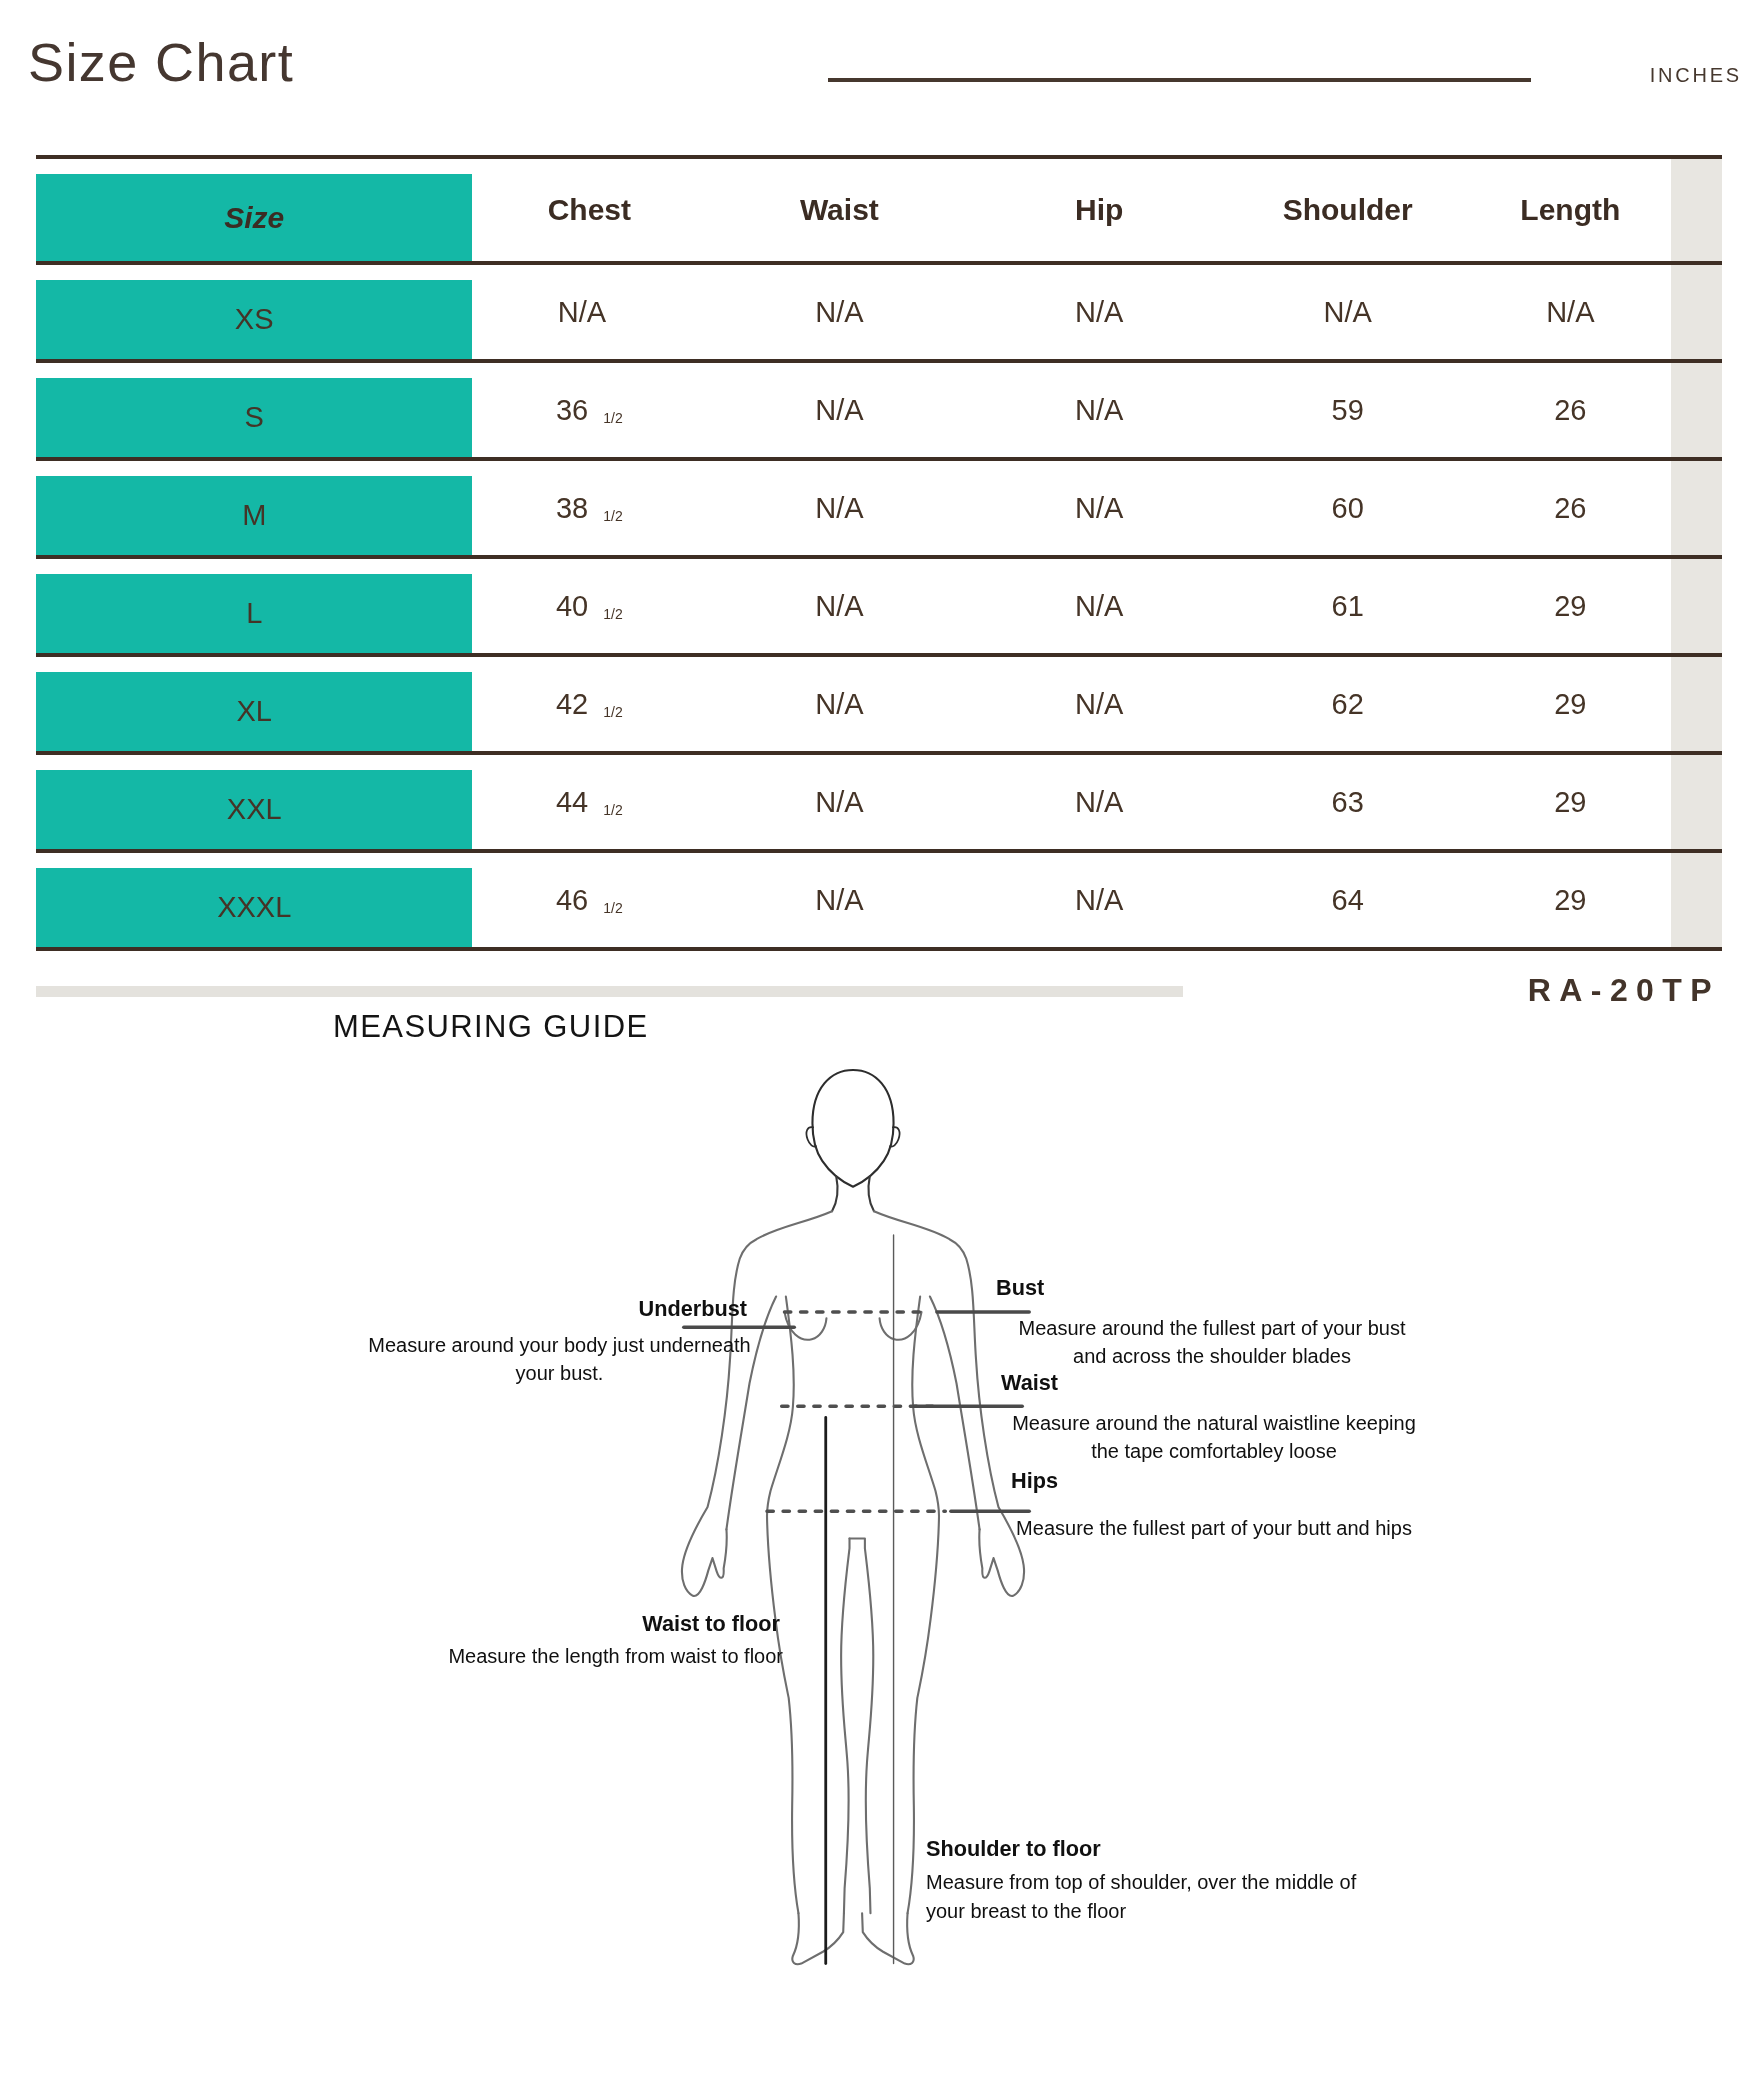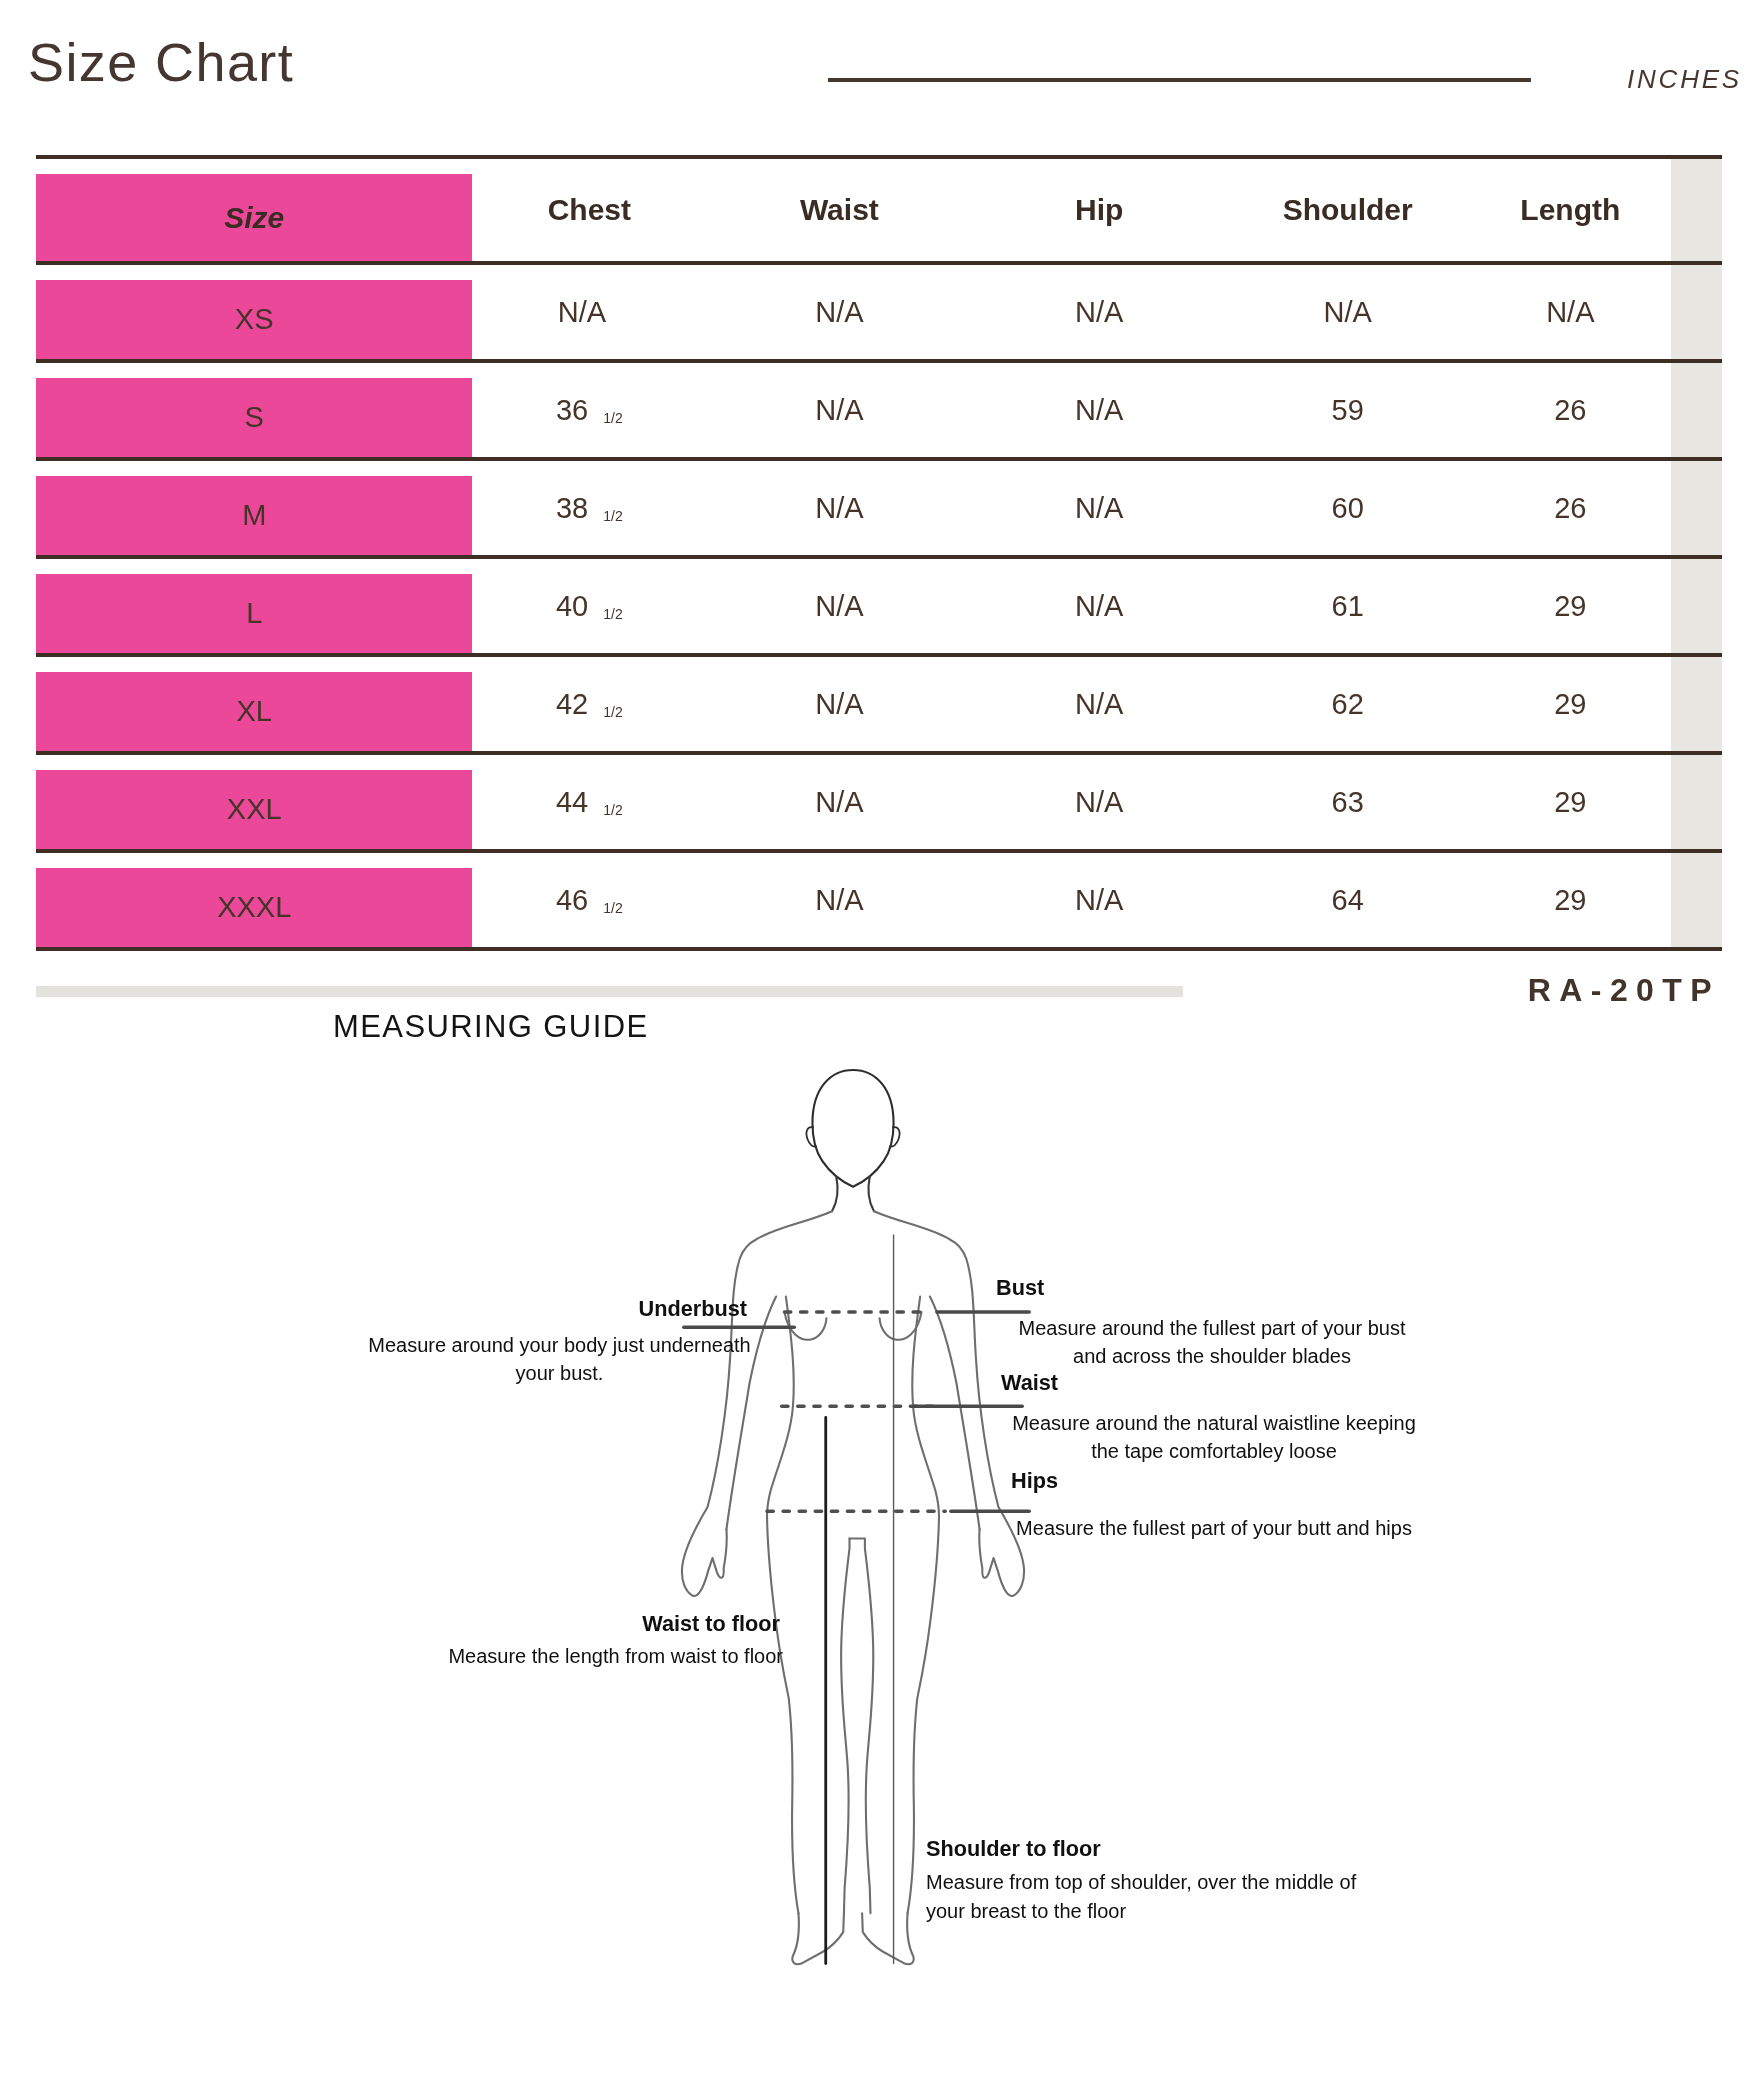--- a/index.html
+++ b/index.html
@@ -5,28 +5,28 @@
   html,body{margin:0;padding:0;}
   body{
     width:1748px;height:2097px;position:relative;background:#ffffff;
     font-family:"Liberation Sans", sans-serif;color:#161616;overflow:hidden;
   }
   .abs{position:absolute;}
 
   
   .page-title{left:28px;top:31px;font-size:54px;letter-spacing:1.4px;color:#453730;}
   .title-rule{left:828px;top:78px;width:703px;height:3.5px;background:#46382e;}
-  .unit-label{left:1559px;top:64px;width:183px;font-size:26px;letter-spacing:2.8px;color:#46382e;text-align:right;font-style:italic;}
+  .unit-label{left:1559px;top:64px;width:183px;font-size:20px;letter-spacing:2.8px;color:#46382e;text-align:right;}
 
   
   .size-table{left:36px;top:155px;width:1686px;border-top:4.2px solid #3e2e24;}
   .t-row{display:flex;border-bottom:4.2px solid #3e2e24;height:94px;}
   .t-row.t-header{height:102px;}
   .cell{display:flex;align-items:center;justify-content:center;font-size:29px;color:#453427;}
-  .size-col{width:446px;background:#ec4899;margin-top:15px;}
+  .size-col{width:446px;background:#14b8a6;margin-top:15px;}
   .c1{width:239px;}.c2{width:272px;}.c3{width:259px;}.c4{width:249px;}.c5{width:206px;}
   .strip{width:52px;background:#e8e6e1;}
   .t-header .cell{font-weight:700;font-size:30px;color:#3b2c23;}
   .t-header .size-col{font-style:italic;}
   .frac{font-size:14px;position:relative;top:8.4px;margin-left:15px;}
 
   .divider-bar{left:36px;top:986px;width:1147px;height:11.2px;background:#e4e2dd;}
   .style-code{left:1398px;top:972px;width:322px;text-align:right;font-size:32px;font-weight:700;letter-spacing:8.4px;color:#43342a;}
 
   

